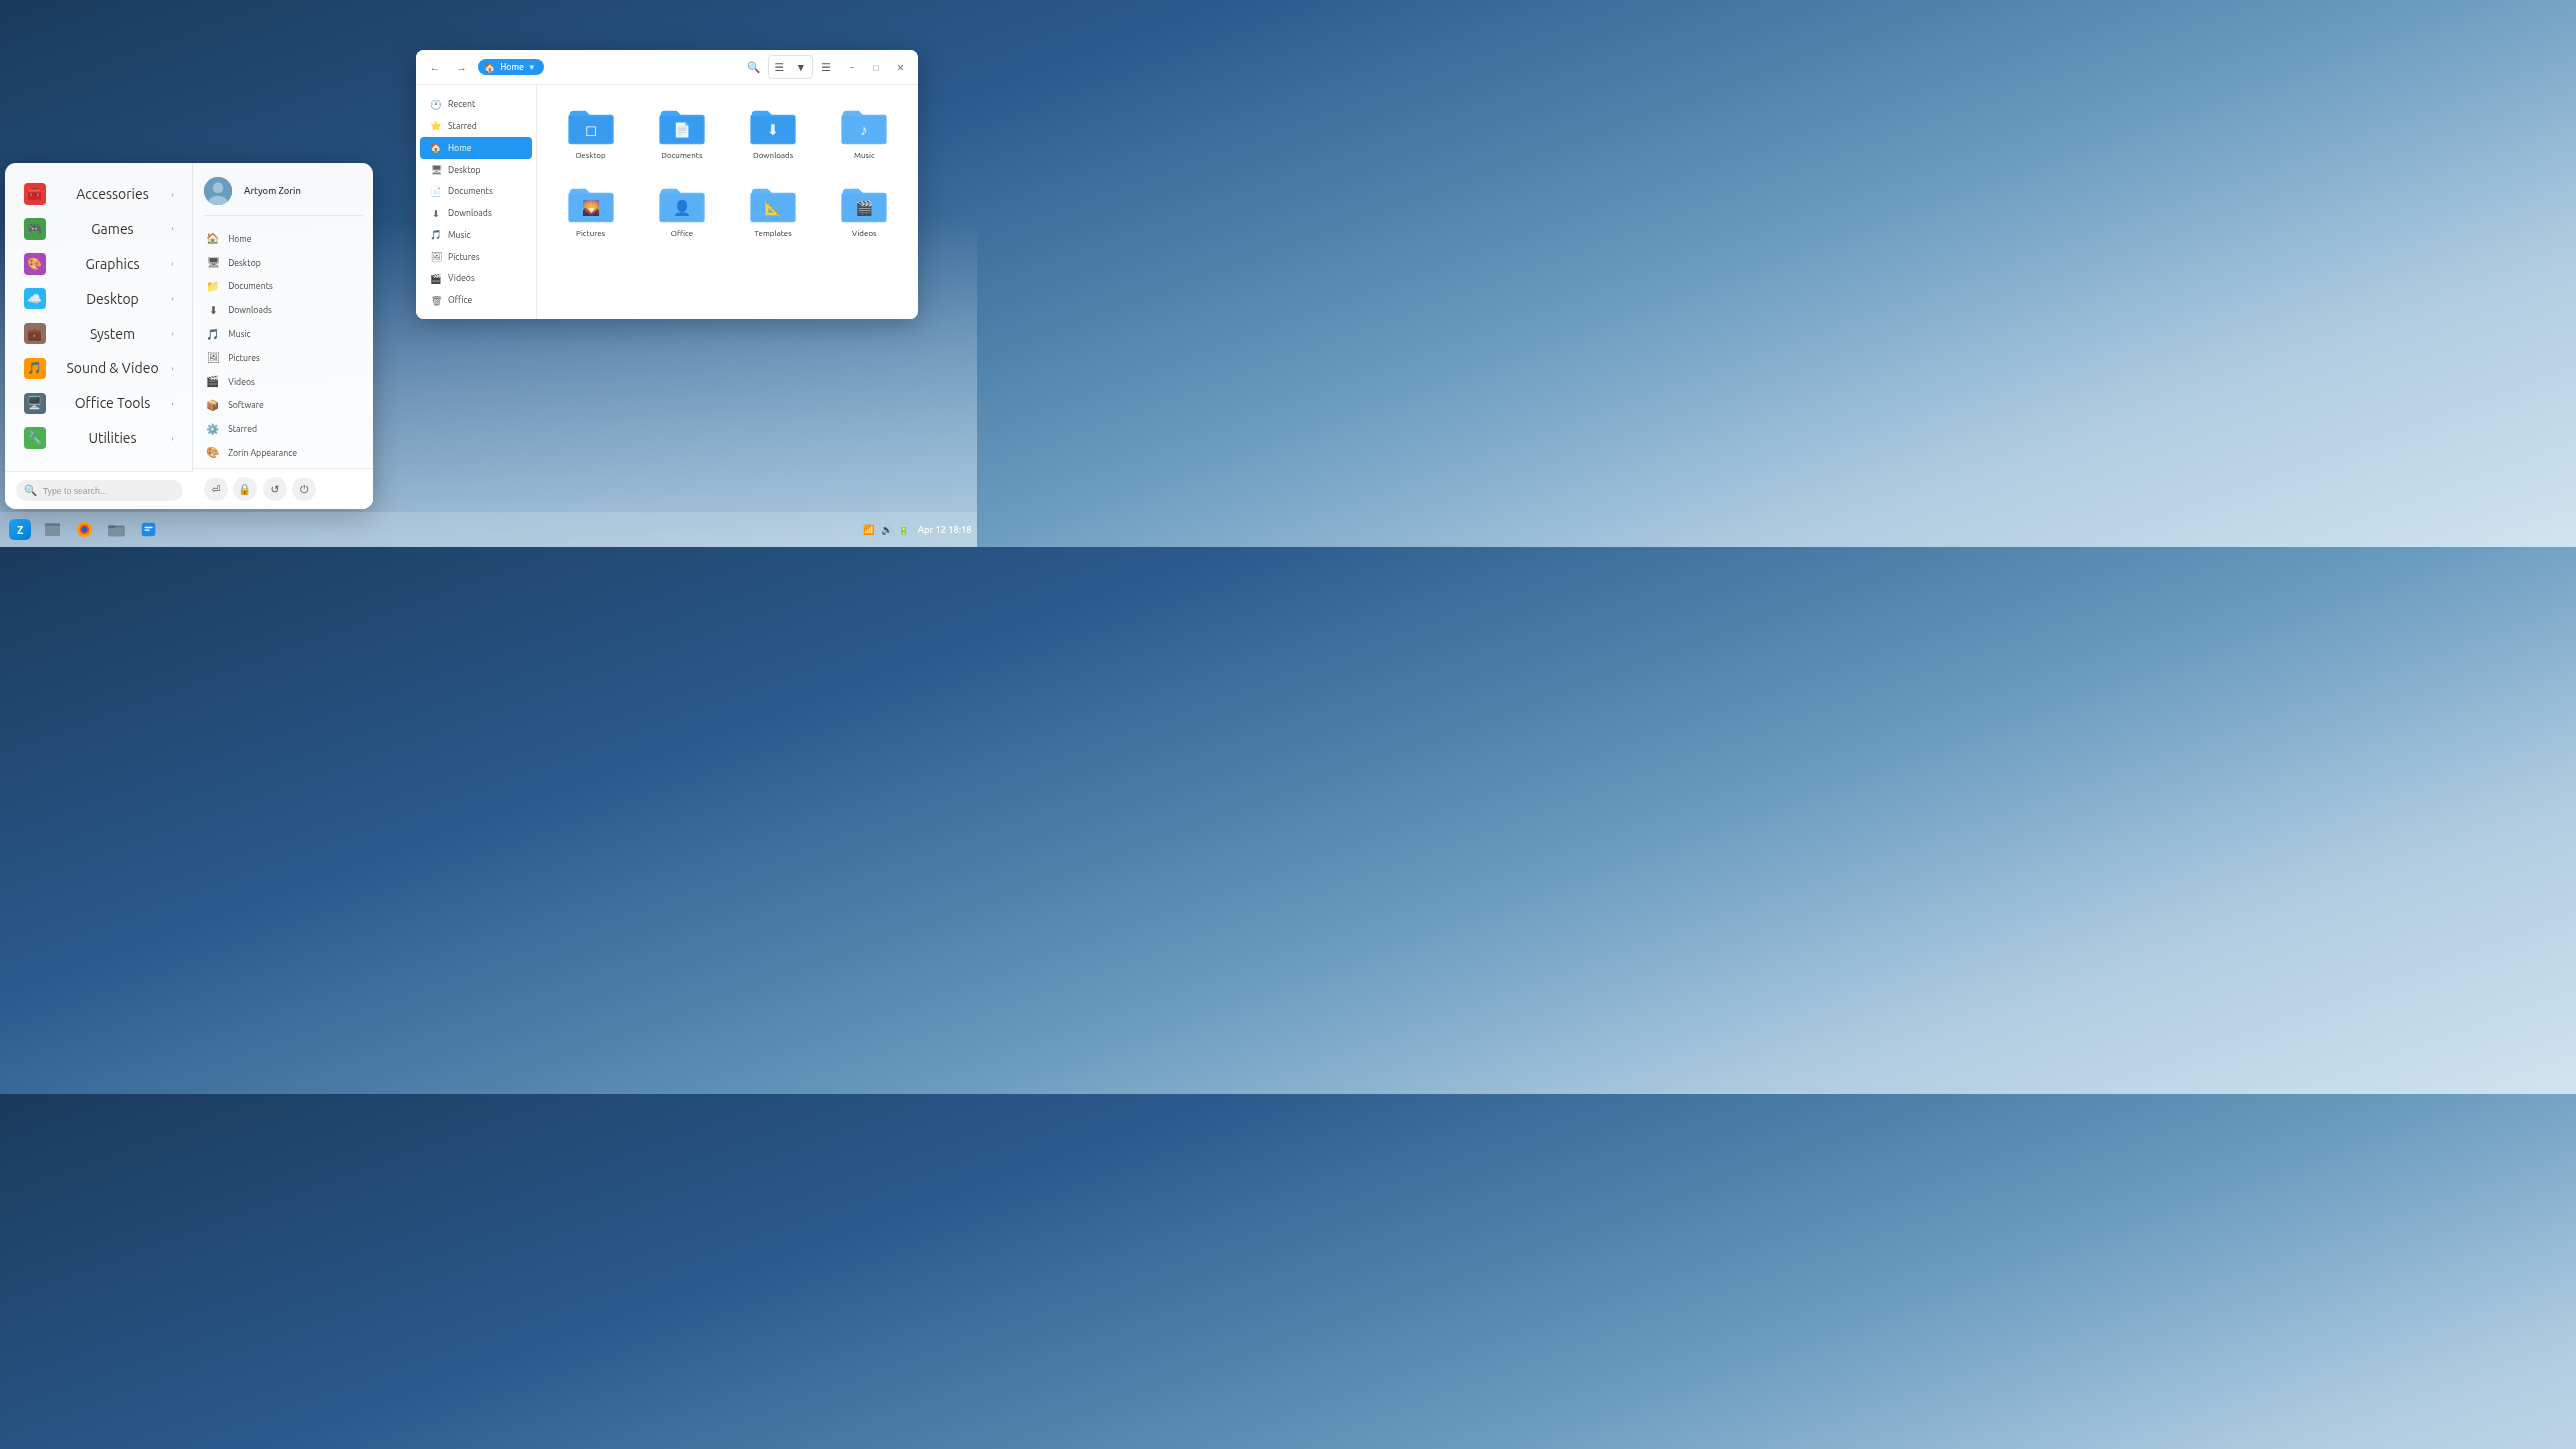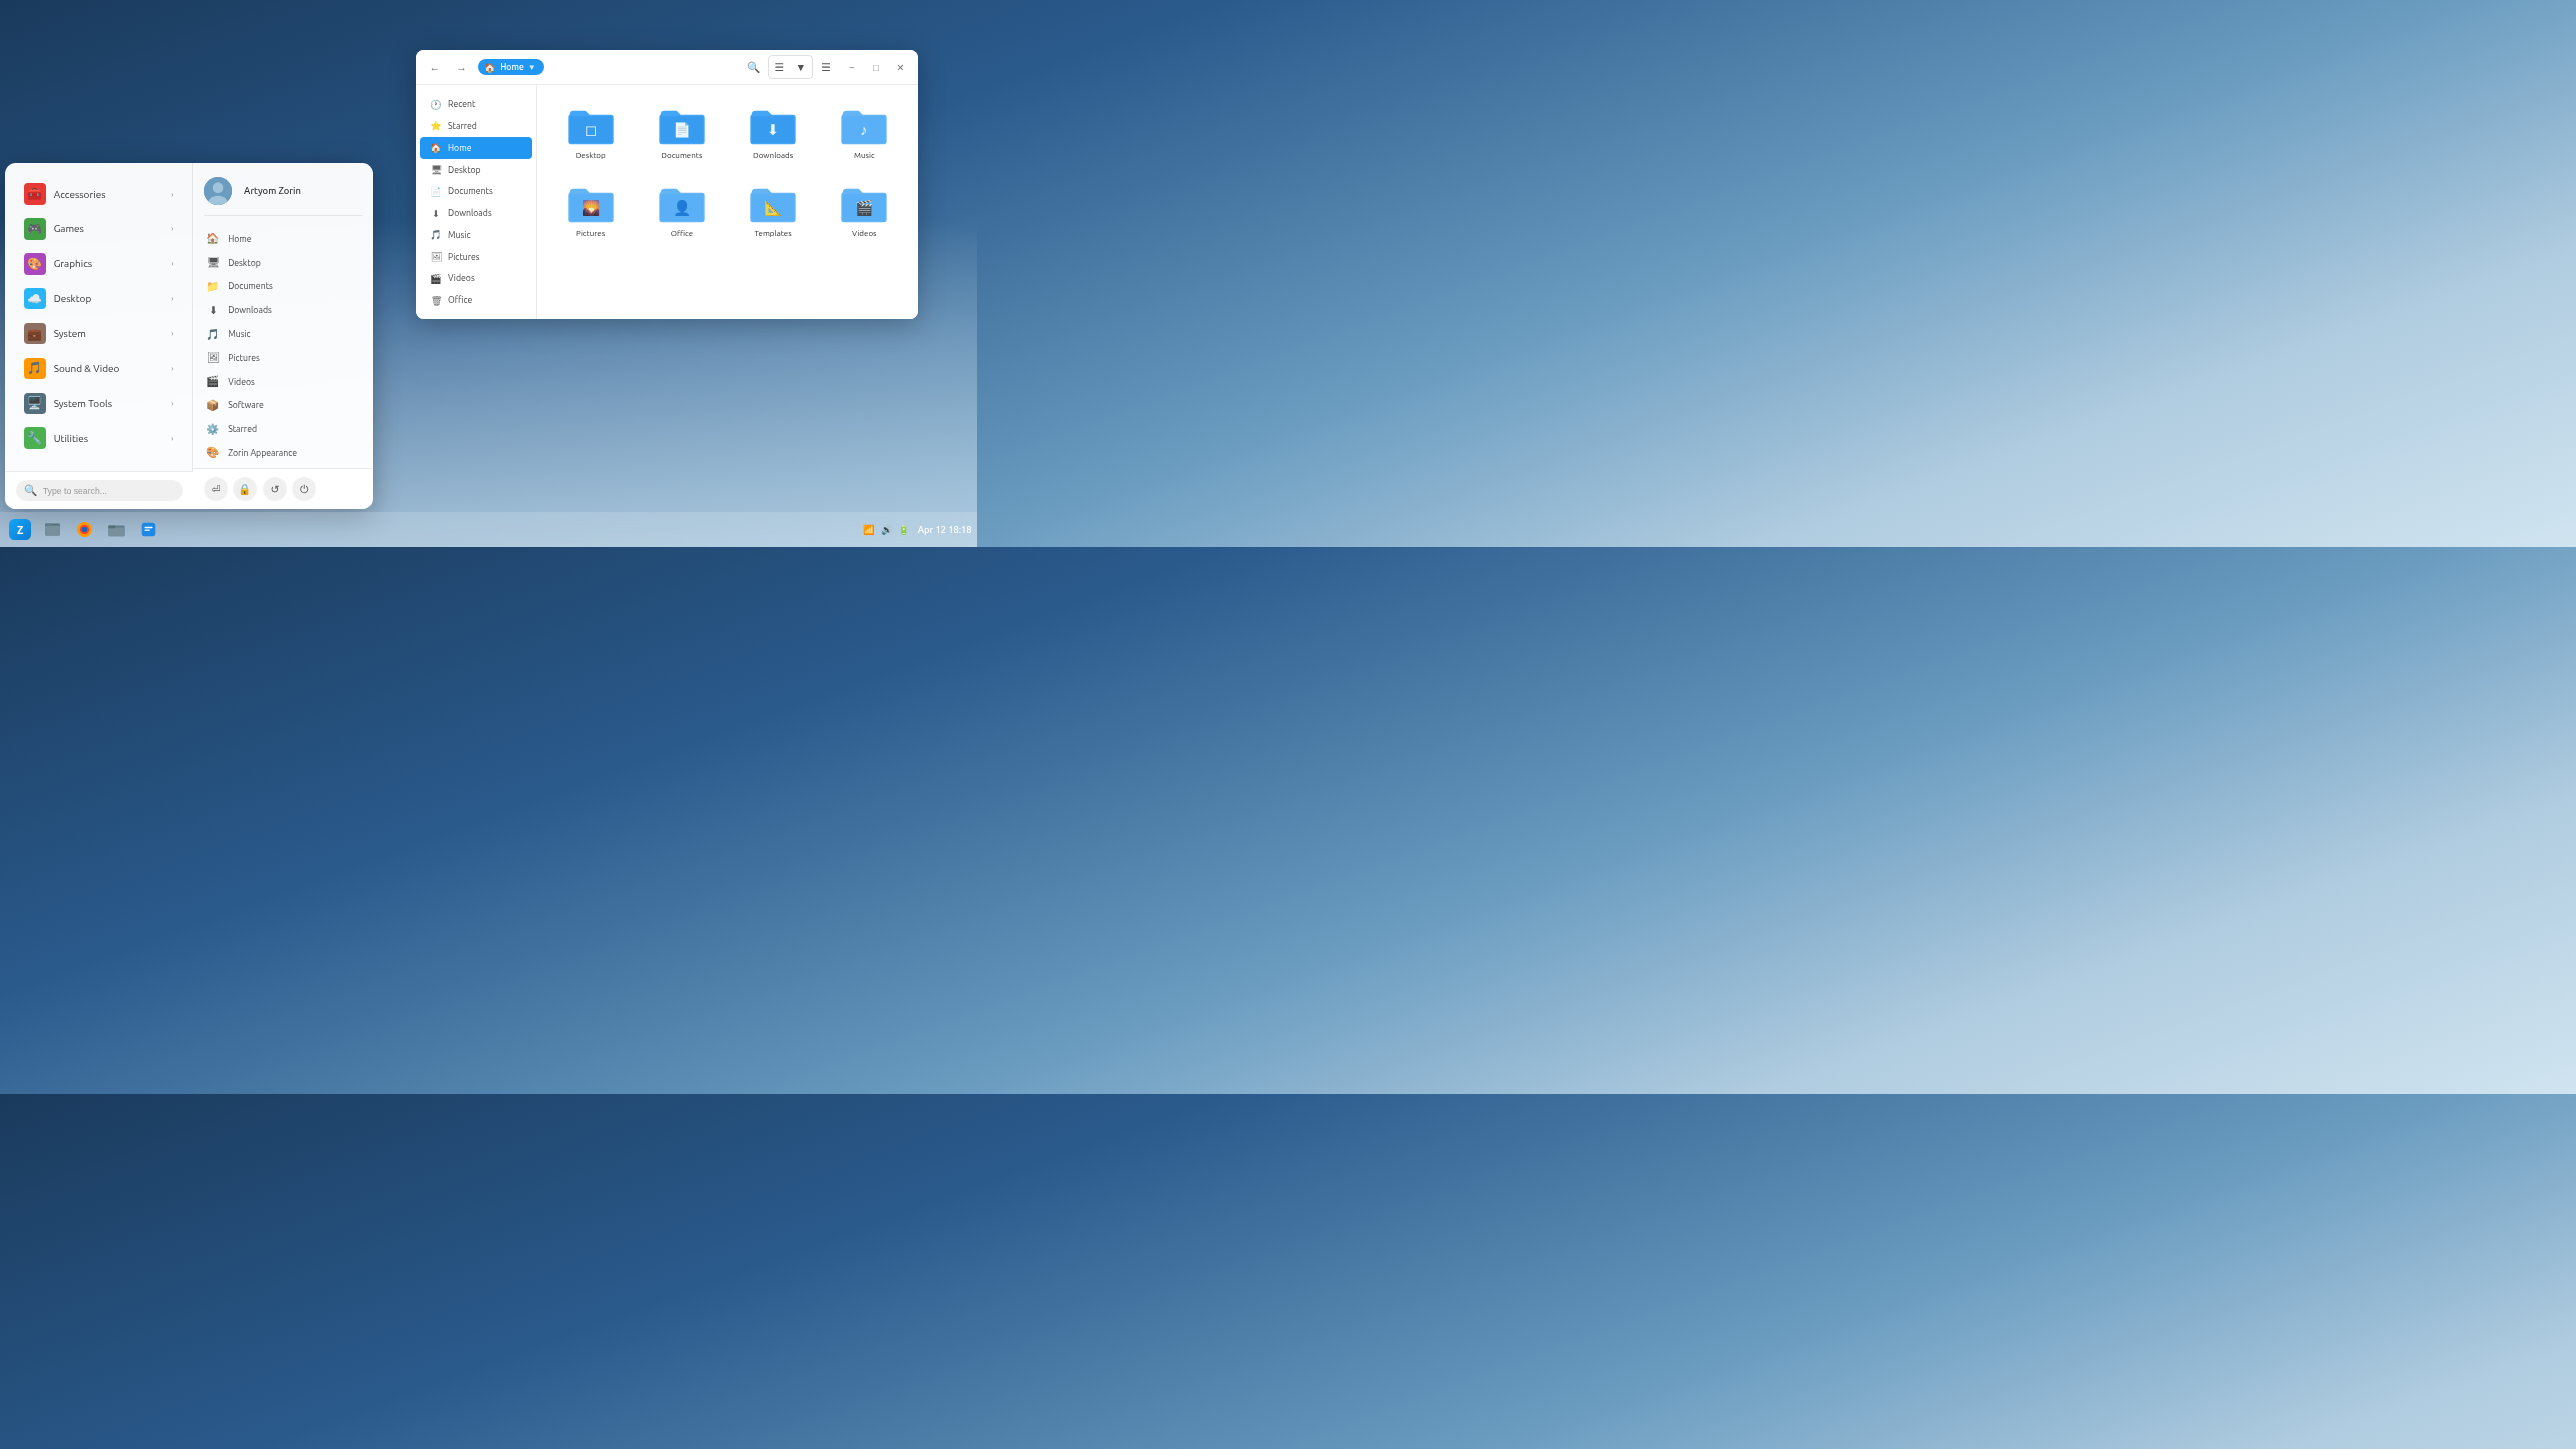--- a/index.html
+++ b/index.html
@@ -116,24 +116,25 @@
       border-radius: 4px;
       margin-right: 8px;
       display: flex;
       align-items: center;
       justify-content: center;
       font-size: 12px;
       flex-shrink: 0;
     }
 
     .app-menu-label {
-      font-size: 10px;
+      font-size: 14px;
       color: #333;
       font-weight: 400;
       flex: 1;
+      text-align: center;
     }
 
     .app-menu-arrow {
       color: #888;
       font-size: 8px;
     }
 
     .app-menu-search {
       position: absolute;
       bottom: 0;
@@ -489,21 +490,21 @@
     <span class="app-menu-label">System</span>
     <span class="app-menu-arrow">›</span>
   </div>
         <div class="app-menu-item">
     <div class="app-menu-icon" style="background:#ff9800">🎵</div>
     <span class="app-menu-label">Sound &amp; Video</span>
     <span class="app-menu-arrow">›</span>
   </div>
         <div class="app-menu-item">
     <div class="app-menu-icon" style="background:#546e7a">🖥️</div>
-    <span class="app-menu-label">System Tools</span>
+    <span class="app-menu-label">Office Tools</span>
     <span class="app-menu-arrow">›</span>
   </div>
         <div class="app-menu-item">
     <div class="app-menu-icon" style="background:#4caf50">🔧</div>
     <span class="app-menu-label">Utilities</span>
     <span class="app-menu-arrow">›</span>
   </div>
       </div>
     <div class="app-menu-bottom-area"></div>
 

